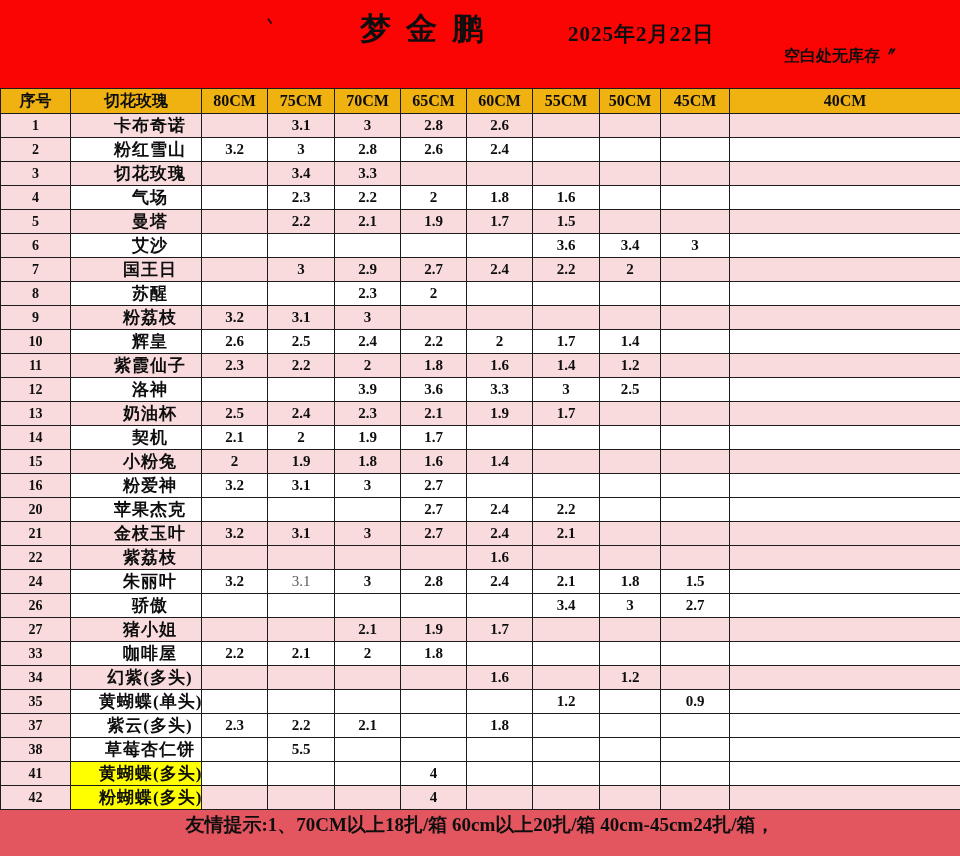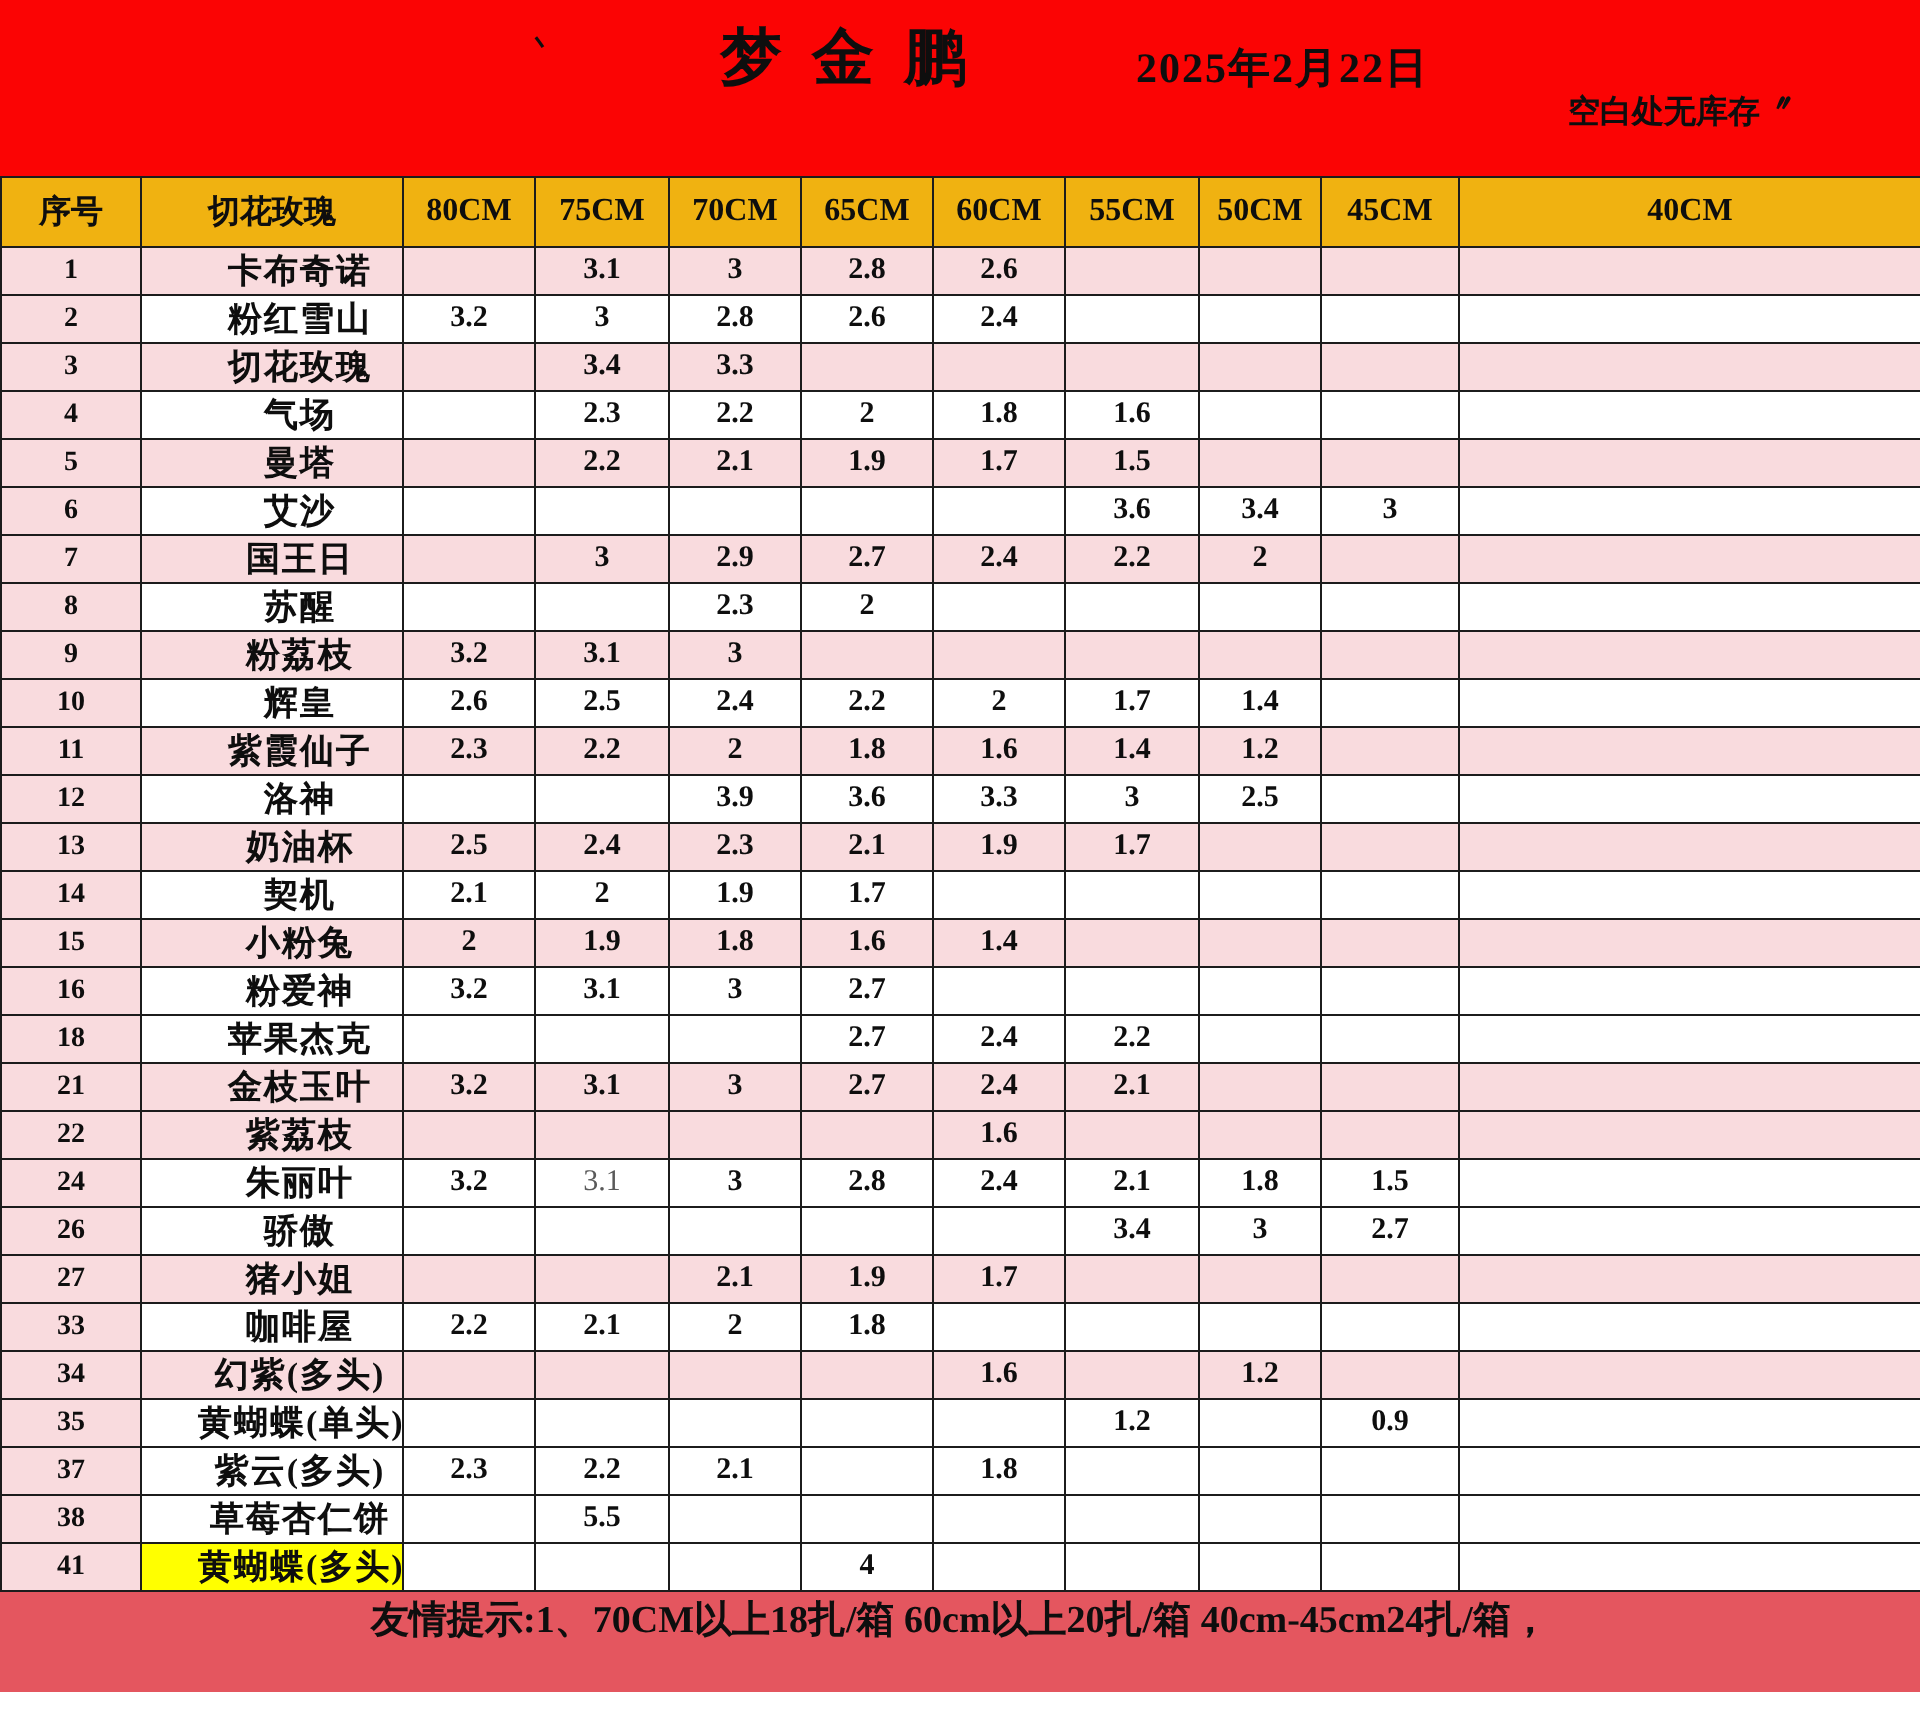--- a/index.html
+++ b/index.html
@@ -22,21 +22,21 @@
   .banner .stray{position:absolute;left:264px;top:14px;font-size:13px;font-weight:bold;}
   .banner .title{position:absolute;left:360px;top:8px;font-size:31px;font-weight:bold;letter-spacing:15px;white-space:nowrap;}
   .banner .date{position:absolute;left:568px;top:20px;font-size:21px;font-weight:bold;letter-spacing:1px;white-space:nowrap;}
   .banner .note{position:absolute;left:784px;top:46px;font-size:16px;font-weight:bold;white-space:nowrap;}
   
   table{border-collapse:collapse;table-layout:fixed;width:960px;}
   col.w0{width:70px}col.w1{width:131px}col.w2{width:66px}col.w3{width:67px}
   col.w4{width:66px}col.w5{width:66px}col.w6{width:66px}col.w7{width:67px}
   col.w8{width:61px}col.w9{width:69px}col.w10{width:231px}
   th,td{border:1px solid var(--grid);text-align:center;vertical-align:middle;padding:0;overflow:hidden;white-space:nowrap;}
-  th{background:var(--header-gold);height:35px;font-size:16px;font-weight:bold;}
+  th{background:var(--header-gold);height:25px;font-size:16px;font-weight:bold;}
   td{height:22px;font-size:15px;font-weight:bold;background:#fff;}
   tr.pink td{background:var(--row-pink);}
   td.c-no{background:var(--row-pink) !important;font-size:14px;}
   td.c-name{font-size:17px;letter-spacing:1px;padding-left:28px;}
   td.c-name.hl{background:var(--highlight-yellow) !important;text-align:center;}
   td.muted{color:#5a5a5a;font-weight:normal;}
   
   .footer{width:960px;height:50px;background:var(--footer-red);text-align:center;
           font-weight:bold;font-size:19px;line-height:23px;padding-top:3px;}
 </style>
@@ -298,21 +298,21 @@
         <td>3</td>
         <td>2.7</td>
         <td></td>
         <td></td>
         <td></td>
         <td></td>
         <td></td>
         <td></td>
       </tr>
       <tr class="white">
-        <td class="c-no">18</td>
+        <td class="c-no">20</td>
         <td class="c-name">苹果杰克</td>
         <td></td>
         <td></td>
         <td></td>
         <td>2.7</td>
         <td>2.4</td>
         <td>2.2</td>
         <td></td>
         <td></td>
         <td></td>
@@ -454,20 +454,34 @@
         <td></td>
         <td></td>
         <td></td>
         <td></td>
         <td></td>
         <td></td>
       </tr>
       <tr class="white">
         <td class="c-no">41</td>
         <td class="c-name hl">黄蝴蝶(多头)</td>
+        <td></td>
+        <td></td>
+        <td></td>
+        <td>4</td>
+        <td></td>
+        <td></td>
+        <td></td>
+        <td></td>
+        <td></td>
+        <td></td>
+      </tr>
+      <tr class="pink">
+        <td class="c-no">42</td>
+        <td class="c-name hl">粉蝴蝶(多头)</td>
         <td></td>
         <td></td>
         <td></td>
         <td>4</td>
         <td></td>
         <td></td>
         <td></td>
         <td></td>
         <td></td>
         <td></td>

